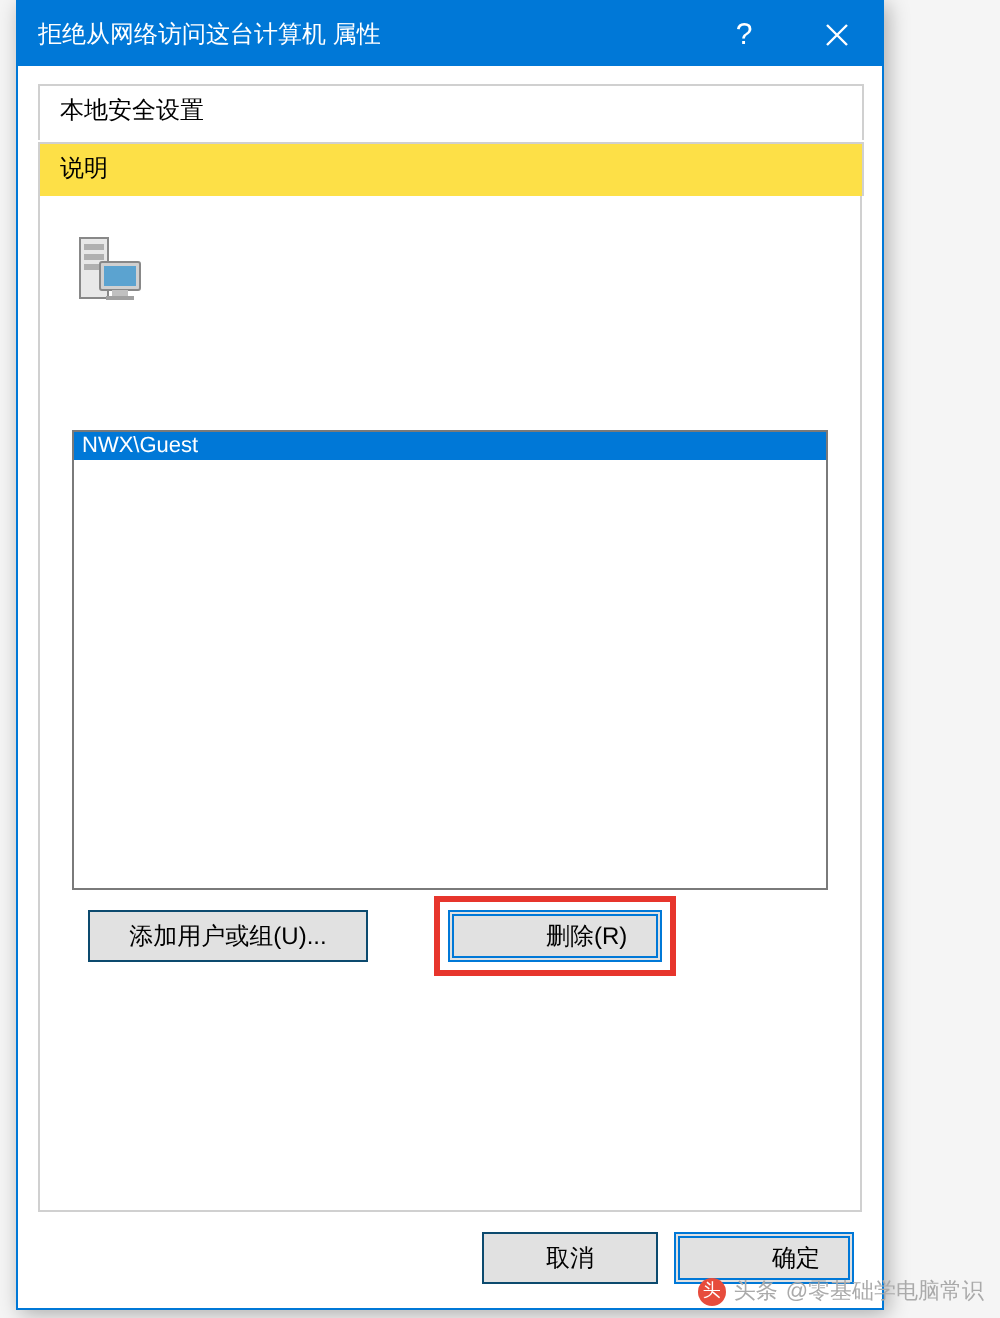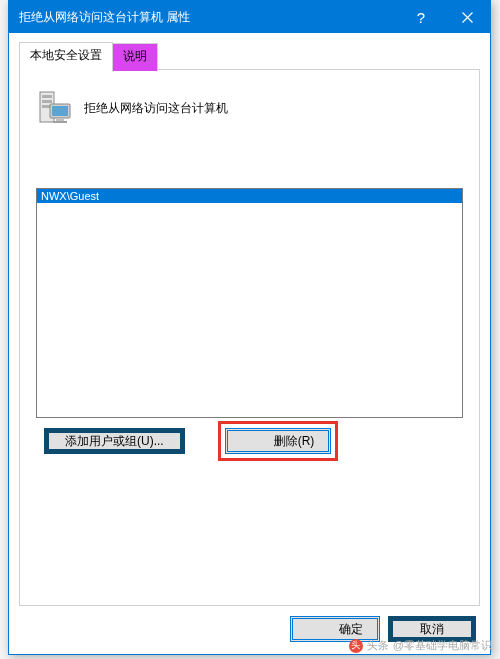--- a/index.html
+++ b/index.html
@@ -4,21 +4,21 @@
   <style>
     * { box-sizing: border-box; margin: 0; padding: 0; font-family: "Microsoft YaHei", "Segoe UI", sans-serif; }
     body { width: 500px; height: 659px; background: #e8e8e8; overflow: hidden; position: relative; }
     
     .bg-clutter { position: absolute; top: 0; left: 0; right: 0; bottom: 0; background: #f5f5f5; }
     
     .dialog {
       position: absolute;
       top: 0;
       left: 8px;
-      width: 483px;
+      width: 434px;
       height: 655px;
       background: #fff;
       border: 1px solid #0078d7;
       box-shadow: 2px 2px 10px rgba(0,0,0,0.3);
       display: flex;
       flex-direction: column;
     }
     
     .titlebar {
       height: 32px;
@@ -47,38 +47,39 @@
       padding: 8px 10px 0 10px;
       background: #fff;
       display: flex;
       flex-direction: column;
     }
     
     .tabs {
       display: flex;
       position: relative;
       z-index: 2;
+      flex-direction: column;
     }
     .tab {
       padding: 4px 10px 5px 10px;
       font-size: 12px;
       background: #fff;
       border: 1px solid #d0d0d0;
       border-bottom: none;
       margin-right: -1px;
       position: relative;
     }
     .tab.active {
       background: #fff;
       z-index: 3;
       top: 1px;
       padding-bottom: 6px;
     }
     .tab.inactive {
-      background: #d946ef;
+      background: #fde047;
       top: 2px;
     }
     
     .tab-panel {
       border: 1px solid #d0d0d0;
       flex: 1;
       padding: 18px 16px 16px 16px;
       position: relative;
       top: 0;
       display: flex;
@@ -118,21 +119,21 @@
       display: flex;
       gap: 40px;
       margin-top: 10px;
       padding-left: 8px;
     }
     
     .btn {
       min-width: 88px;
       height: 26px;
       background: #e1e1e1;
-      border: 5px solid #0c4a6e;
+      border: 1px solid #0c4a6e;
       font-size: 12px;
       padding: 0 16px;
       display: inline-flex;
       align-items: center;
       justify-content: center;
       cursor: default;
     }
     .btn.focused {
       border: 1px solid #0078d7;
       outline: 1px solid #0078d7;
@@ -217,21 +218,20 @@
             <rect x="4" y="4" width="14" height="30" fill="#e8e8e8" stroke="#888" stroke-width="1"></rect>
             <rect x="6" y="7" width="10" height="3" fill="#b0b0b0"></rect>
             <rect x="6" y="12" width="10" height="3" fill="#b0b0b0"></rect>
             <rect x="6" y="17" width="10" height="3" fill="#b0b0b0"></rect>
             <rect x="14" y="16" width="20" height="14" rx="1" fill="#d0d0d0" stroke="#888" stroke-width="1"></rect>
             <rect x="16" y="18" width="16" height="10" fill="#5ba3d0"></rect>
             <rect x="20" y="30" width="8" height="3" fill="#c0c0c0"></rect>
             <rect x="17" y="33" width="14" height="2" fill="#a0a0a0"></rect>
           </svg>
         </div>
-        <span class="heading-text">拒绝从网络访问这台计算机</span>
       </div>
 
       <div class="listbox">
         <div class="list-item">NWX\Guest</div>
       </div>
 
       <div class="button-row">
         <button class="btn wide">
           <span>添加用户或组(U)...</span>
         </button>
@@ -240,25 +240,25 @@
             <span>删除(R)</span>
           </button>
         </span>
       </div>
 
     </div>
 
   </div>
 
   <div class="dialog-footer">
+    <button class="btn">
+      <span>取消</span>
+    </button>
     <button class="btn focused">
       <span>确定</span>
-    </button>
-    <button class="btn">
-      <span>取消</span>
     </button>
   </div>
 
 </div>
 
 <div class="watermark">
   <span class="watermark-icon">头</span>
   <span>头条</span>
   <span>@零基础学电脑常识</span>
 </div>

